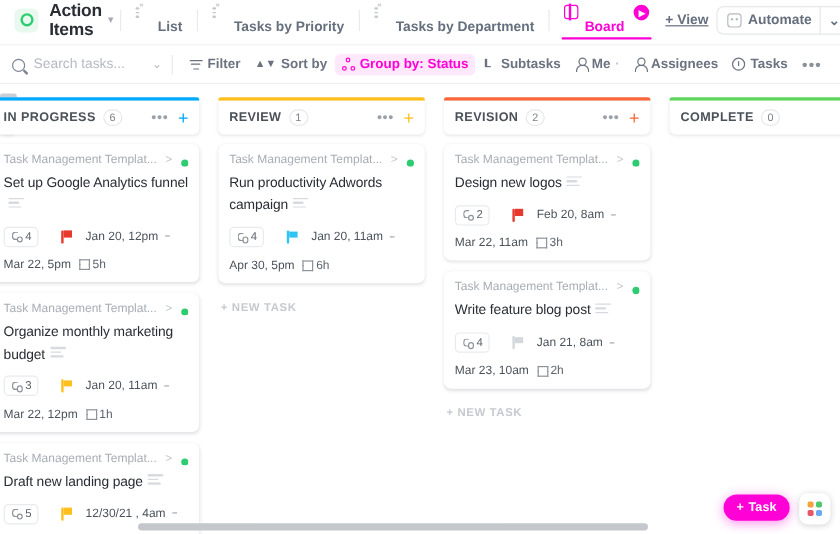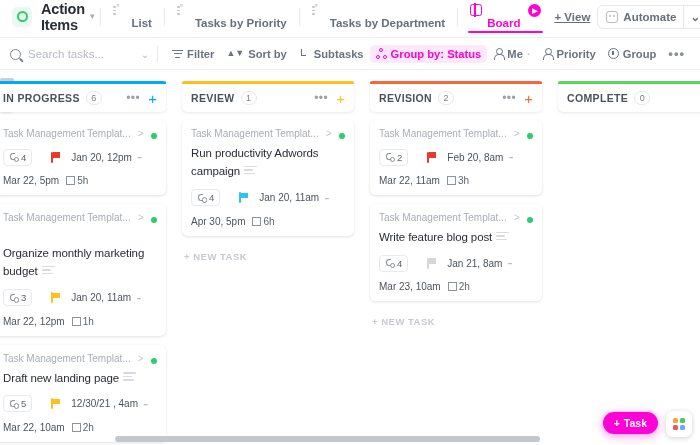--- a/index.html
+++ b/index.html
@@ -337,44 +337,44 @@
           <i></i>
           <i></i>
           <i></i>
         </span>
       <span>Filter</span>
     </div>
     <div class="tb-item">
       <span class="ico-sort">▲▼</span>
       <span>Sort by</span>
     </div>
+    <div class="tb-item hl">
+      <span class="ico-group">
+          <i></i>
+          <i></i>
+          <i></i>
+        </span>
+      <span>Group by: Status</span>
+    </div>
     <div class="tb-item">
       <span class="ico-sub"></span>
       <span>Subtasks</span>
-    </div>
-    <div class="tb-item hl">
-      <span class="ico-group">
-          <i></i>
-          <i></i>
-          <i></i>
-        </span>
-      <span>Group by: Status</span>
     </div>
     <div class="tb-item">
       <span class="ico-person"></span>
       <span>Me</span>
       <span style="color:#c3c7cd;">·</span>
     </div>
     <div class="tb-item">
       <span class="ico-person"></span>
-      <span>Priority</span>
+      <span>Assignees</span>
     </div>
     <div class="tb-item">
       <span class="ico-eye"></span>
-      <span>Group</span>
+      <span>Tasks</span>
     </div>
     <div class="tb-item">
       <span class="dots3">•••</span>
     </div>
   </div>
 
   <div class="board-area">
     <div class="sliver">
       <div class="sv-line"></div>
       <div class="sv-head"></div>
@@ -392,20 +392,21 @@
             </div>
           </div>
           <div class="col-body">
             <div class="card">
               <div class="card-bc">
                 <span>Task Management Templat...</span>
                 <span class="sep">&gt;</span>
                 <span class="bc-dot"></span>
                 <span>Action Ite...</span>
               </div>
+              <div style="margin-top:4px"><span class="card-title">Set up Google Analytics funnel</span><span class="desc-lines"><i></i><i></i><i></i></span></div>
               <div class="card-meta1">
                 <span class="subtask-chip">
                   <span class="ico-subtask"></span>
                   <span>4</span>
                 </span>
                 <span class="flag">
                   <i style="background:#e8392d"></i>
                   <b style="background:#e8392d"></b>
                 </span>
                 <span class="date-txt">Jan 20, 12pm</span>
@@ -417,21 +418,21 @@
                 <span class="hour-txt">5h</span>
               </div>
             </div>
             <div class="card">
               <div class="card-bc">
                 <span>Task Management Templat...</span>
                 <span class="sep">&gt;</span>
                 <span class="bc-dot"></span>
                 <span>Action Ite...</span>
               </div>
-              <div style="margin-top:20px"><span class="card-title">Organize monthly marketing budget</span><span class="desc-lines"><i></i><i></i><i></i></span></div>
+              <div style="margin-top:4px"><span class="card-title">Organize monthly marketing budget</span><span class="desc-lines"><i></i><i></i><i></i></span></div>
               <div class="card-meta1">
                 <span class="subtask-chip">
                   <span class="ico-subtask"></span>
                   <span>3</span>
                 </span>
                 <span class="flag">
                   <i style="background:#ffc01f"></i>
                   <b style="background:#ffc01f"></b>
                 </span>
                 <span class="date-txt">Jan 20, 11am</span>
@@ -524,20 +525,21 @@
             </div>
           </div>
           <div class="col-body">
             <div class="card">
               <div class="card-bc">
                 <span>Task Management Templat...</span>
                 <span class="sep">&gt;</span>
                 <span class="bc-dot"></span>
                 <span>Action Ite...</span>
               </div>
+              <div style="margin-top:4px"><span class="card-title">Design new logos</span><span class="desc-lines"><i></i><i></i><i></i></span></div>
               <div class="card-meta1">
                 <span class="subtask-chip">
                   <span class="ico-subtask"></span>
                   <span>2</span>
                 </span>
                 <span class="flag">
                   <i style="background:#e8392d"></i>
                   <b style="background:#e8392d"></b>
                 </span>
                 <span class="date-txt">Feb 20, 8am</span>

